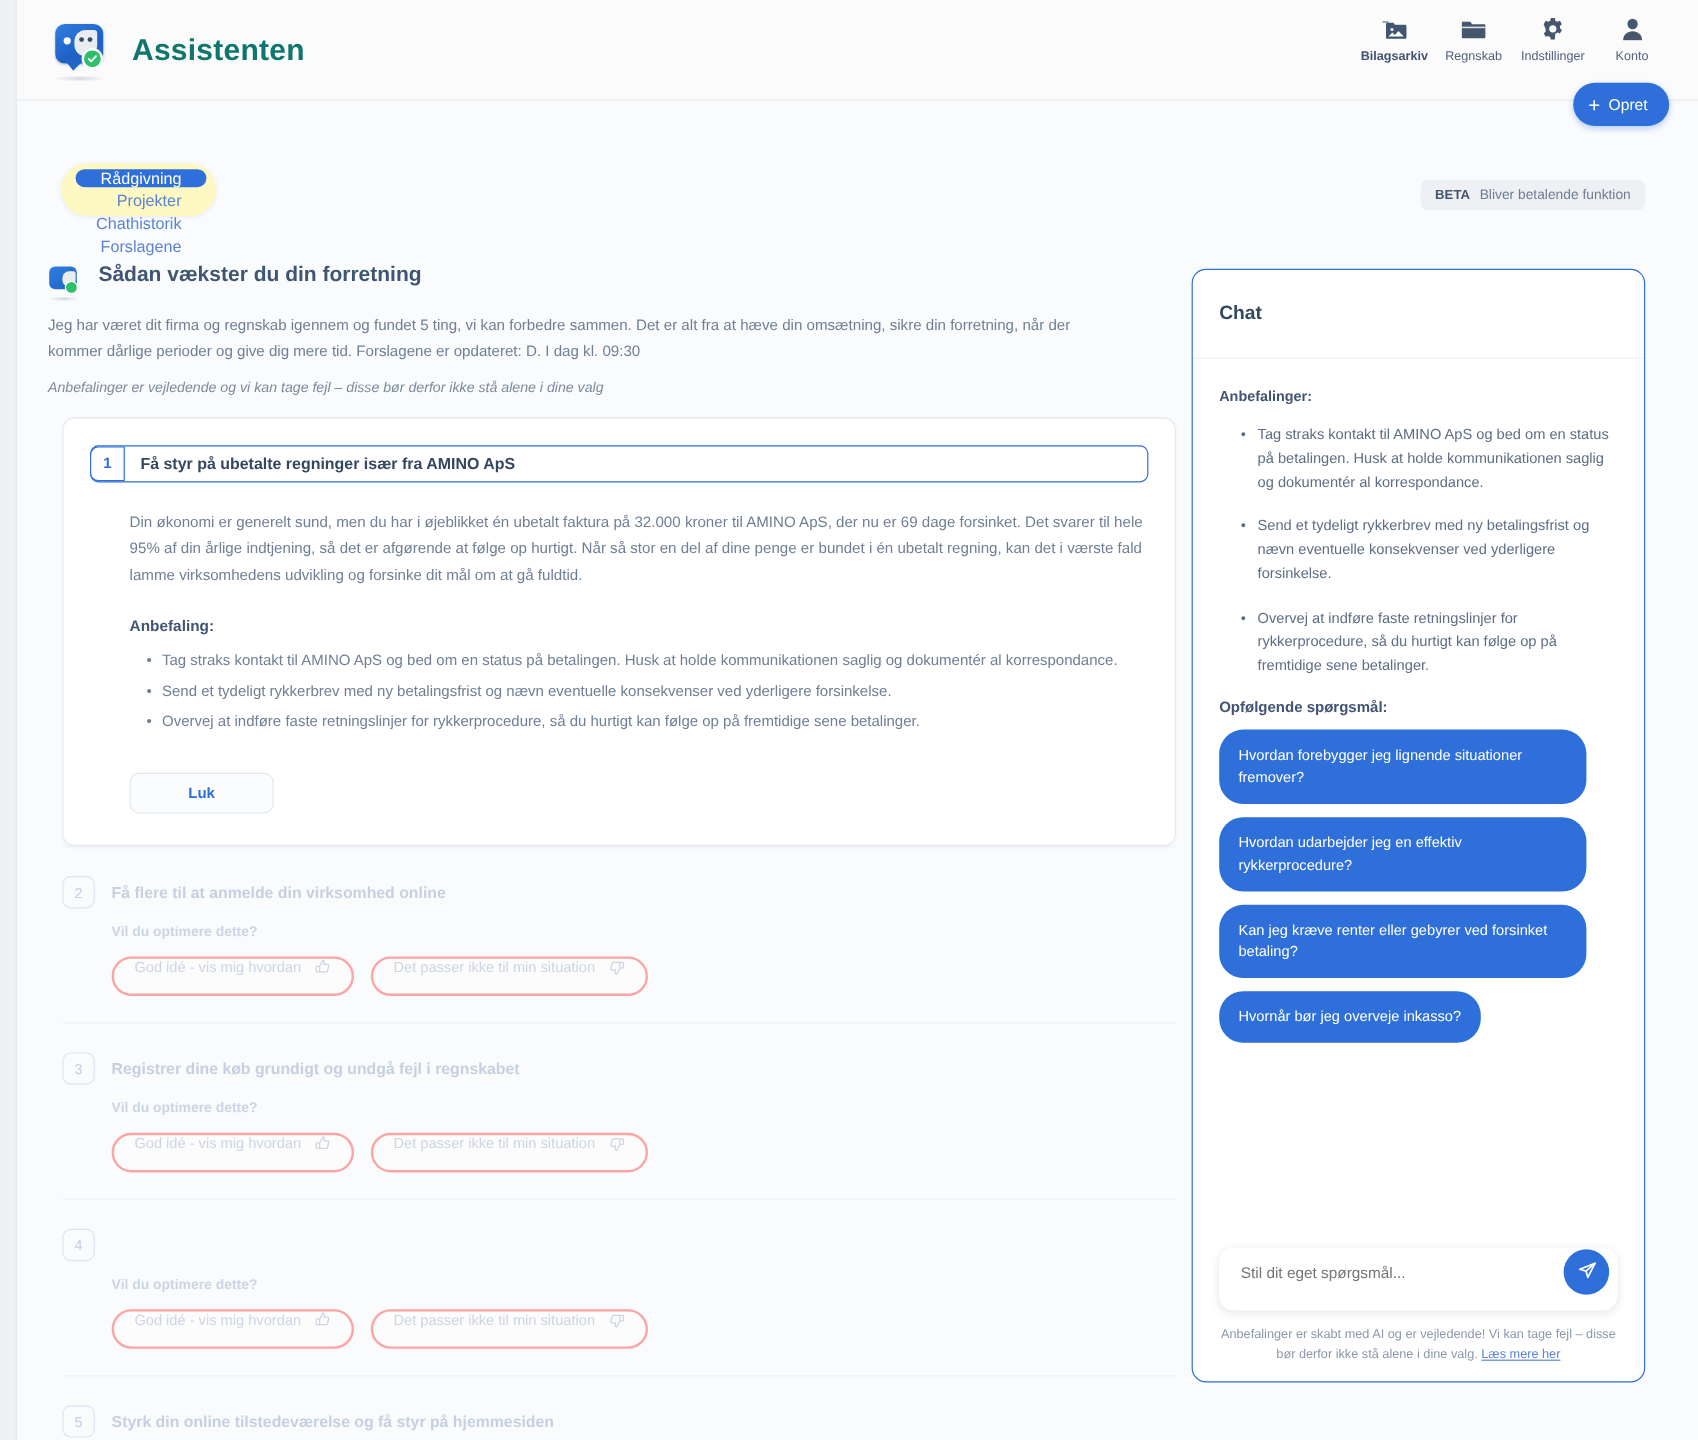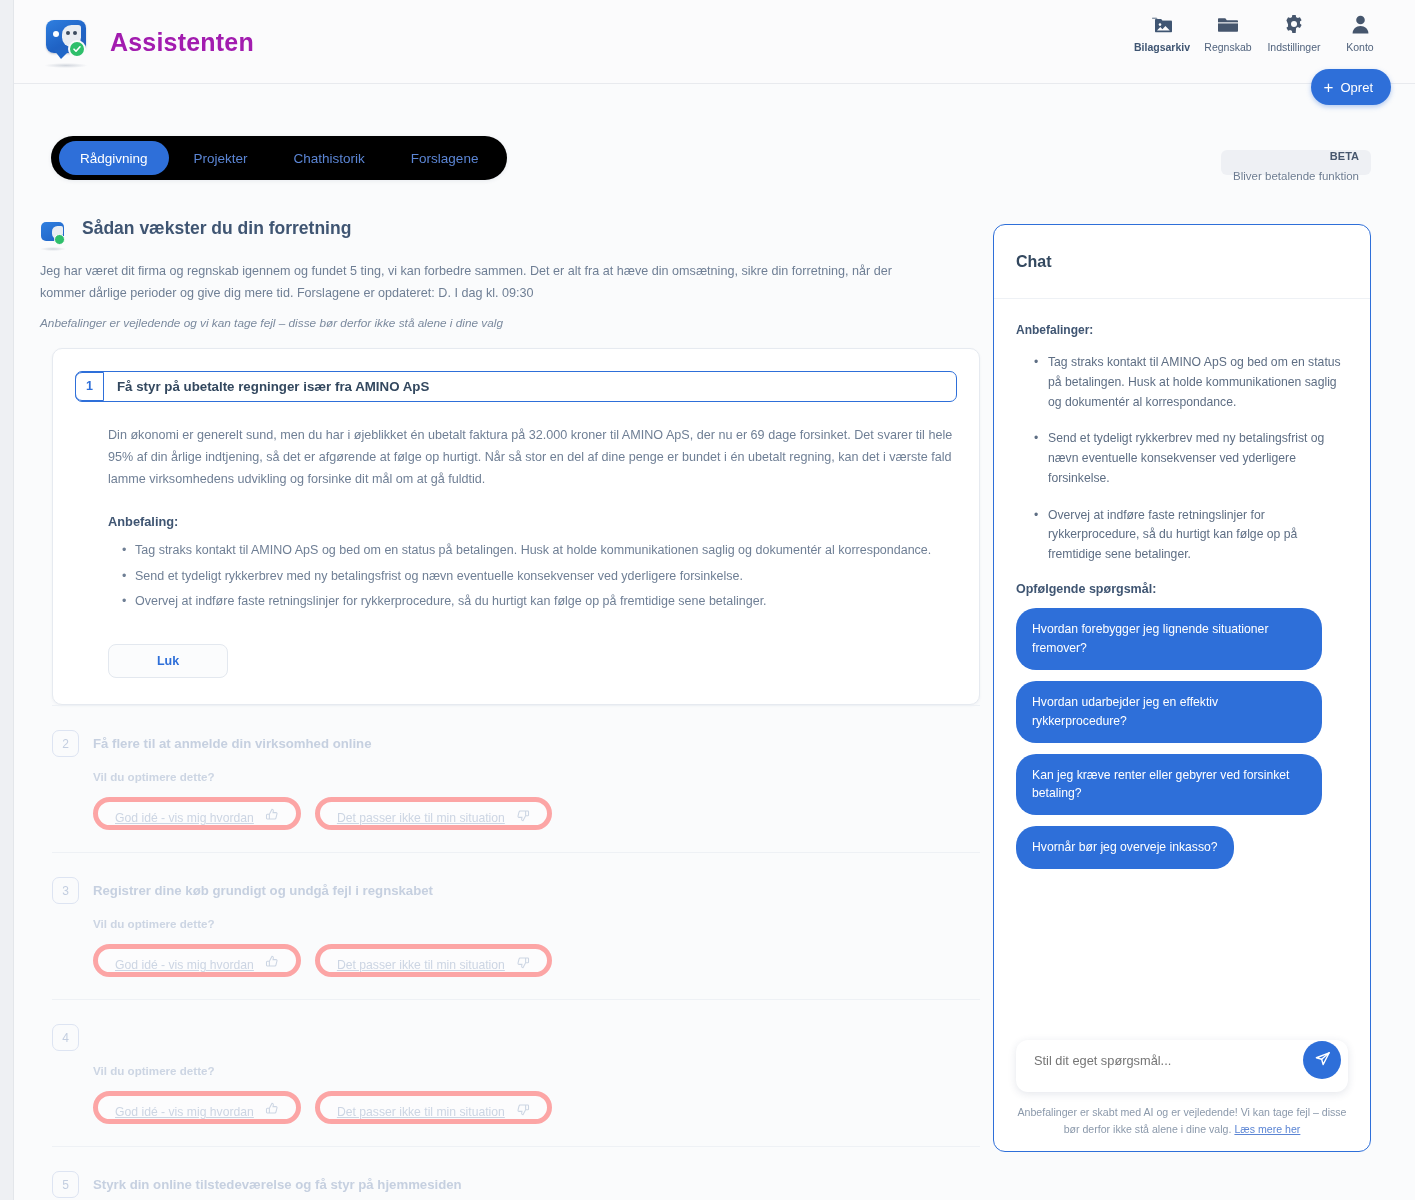--- a/index.html
+++ b/index.html
@@ -64,21 +64,21 @@
     position: absolute; left: 26px; top: 24px; width: 18px; height: 18px;
     border-radius: 50%; background: #2fbf6b; border: 2px solid #fbfbfc;
     display: flex; align-items: center; justify-content: center;
   }
   .brand-logo .check svg { display: block; }
   .brand-logo .shadow {
     position: absolute; left: 2px; top: 47px; width: 44px; height: 5px;
     background: radial-gradient(ellipse at center, rgba(60,80,110,.22), rgba(60,80,110,0) 70%);
   }
   .brand-name {
-    font-size: 25px; font-weight: bold; color: #a21caf; letter-spacing: .2px;
+    font-size: 25px; font-weight: bold; color: #0f766e; letter-spacing: .2px;
   }
 
   .top-nav {
     position: absolute; right: 22px; top: 14px;
     display: flex; gap: 0;
   }
   .top-nav-item {
     width: 66px; display: flex; flex-direction: column;
     align-items: center; gap: 7px; cursor: pointer;
   }
@@ -92,35 +92,36 @@
     background: #2e6fd9; color: #fff; border: none; border-radius: 18px;
     display: flex; align-items: center; gap: 7px;
     font-size: 13px; font-family: inherit; cursor: pointer;
     box-shadow: 0 2px 5px rgba(46,111,217,.35);
   }
   .create-btn .plus { font-size: 17px; line-height: 1; font-weight: 300; }
 
   
   .tabs-wrap {
     position: absolute; left: 51px; top: 136px;
-    height: 44px; background: #000000; border-radius: 22px;
+    height: 44px; background: #fef9c3; border-radius: 22px;
     padding: 5px 8px; display: flex; align-items: flex-end; gap: 4px;
     box-shadow: 0 1px 4px rgba(30,50,90,.08);
+    flex-direction: column;
   }
   .tab {
     height: 34px; padding: 0 21px; border-radius: 17px;
     display: flex; align-items: center; font-size: 13.5px;
     color: #5b85d4; cursor: pointer; white-space: nowrap;
   }
   .tab.active { background: #2e6fd9; color: #fff; }
 
   .beta-chip {
     position: absolute; right: 44px; top: 150px;
     height: 25px; padding: 0 12px; border-radius: 6px;
-    background: #eef0f4; display: flex; align-items: flex-end; gap: 8px; flex-direction: column;
+    background: #eef0f4; display: flex; align-items: center; gap: 8px;
   }
   .beta-chip .b { font-size: 11px; font-weight: bold; color: #46566d; }
   .beta-chip .t { font-size: 11.5px; color: #6d7c91; }
 
   
   .main {
     position: absolute; left: 40px; top: 218px; width: 940px;
   }
   .main-head { display: flex; gap: 14px; align-items: flex-start; }
   .mini-logo { position: relative; width: 28px; height: 30px; flex: none; margin-top: 3px; }
@@ -203,23 +204,23 @@
     width: 27px; height: 27px; flex: none;
     border: 1.4px solid #dde4f2; border-radius: 7px;
     display: flex; align-items: center; justify-content: center;
     font-size: 12px; color: #c3cee0;
   }
   .collapsed .c-title { font-size: 13.2px; font-weight: bold; color: #c6d0e0; }
   .collapsed .ask { margin: 13px 0 0 41px; font-size: 11.6px; font-weight: bold; color: #ccd5e3; }
   .collapsed .btns { margin: 14px 0 0 41px; display: flex; gap: 14px; }
   .ghost-btn {
     height: 33px; padding: 0 17px; border-radius: 17px;
-    border: 5px solid #fca5a5; background: #fcfcfd;
-    display: flex; align-items: flex-end; gap: 11px;
-    font-size: 12.2px; color: #ccd5e3; font-family: inherit; cursor: pointer; text-decoration: underline;
+    border: 2px solid #fca5a5; background: #fcfcfd;
+    display: flex; align-items: flex-start; gap: 11px;
+    font-size: 12.2px; color: #ccd5e3; font-family: inherit; cursor: pointer;
   }
 
   
   .chat-panel {
     position: absolute; left: 993px; top: 224px;
     width: 378px; height: 928px;
     background: #fff; border: 1.8px solid #2e6fd9; border-radius: 12px;
     overflow: hidden;
   }
   .chat-head {

